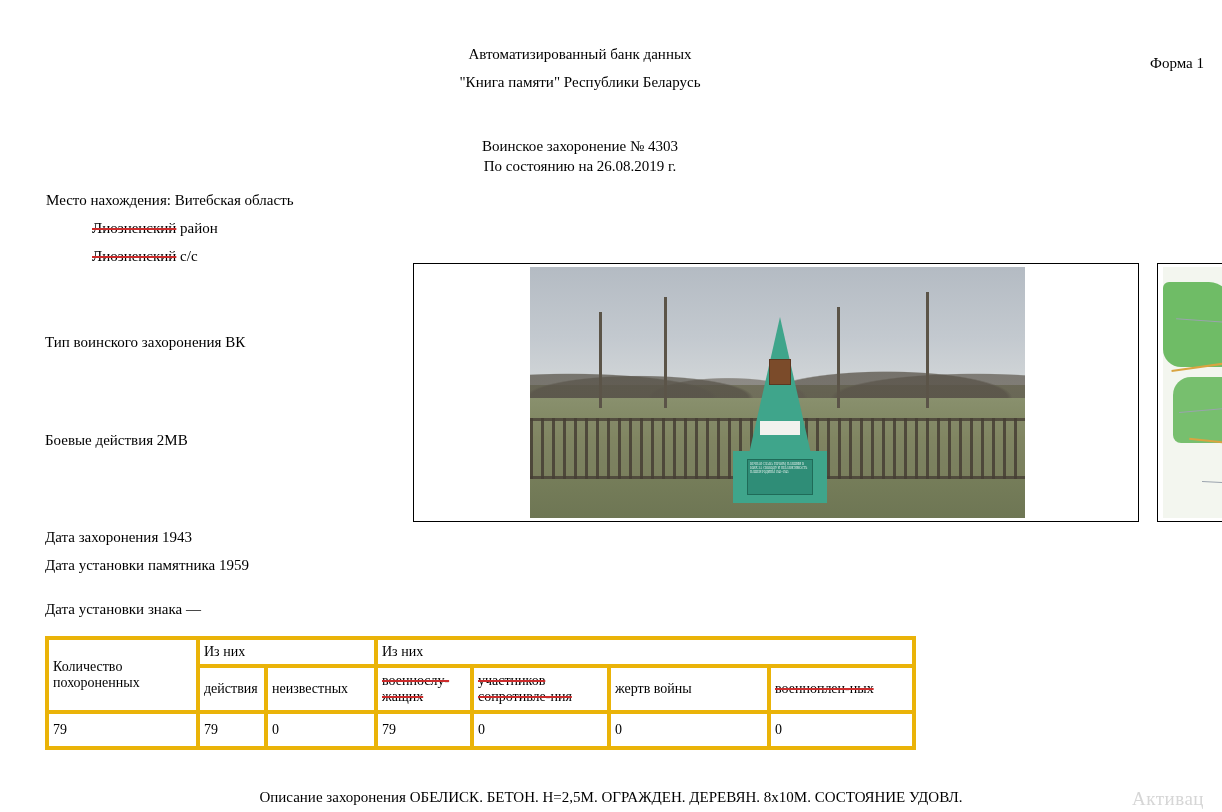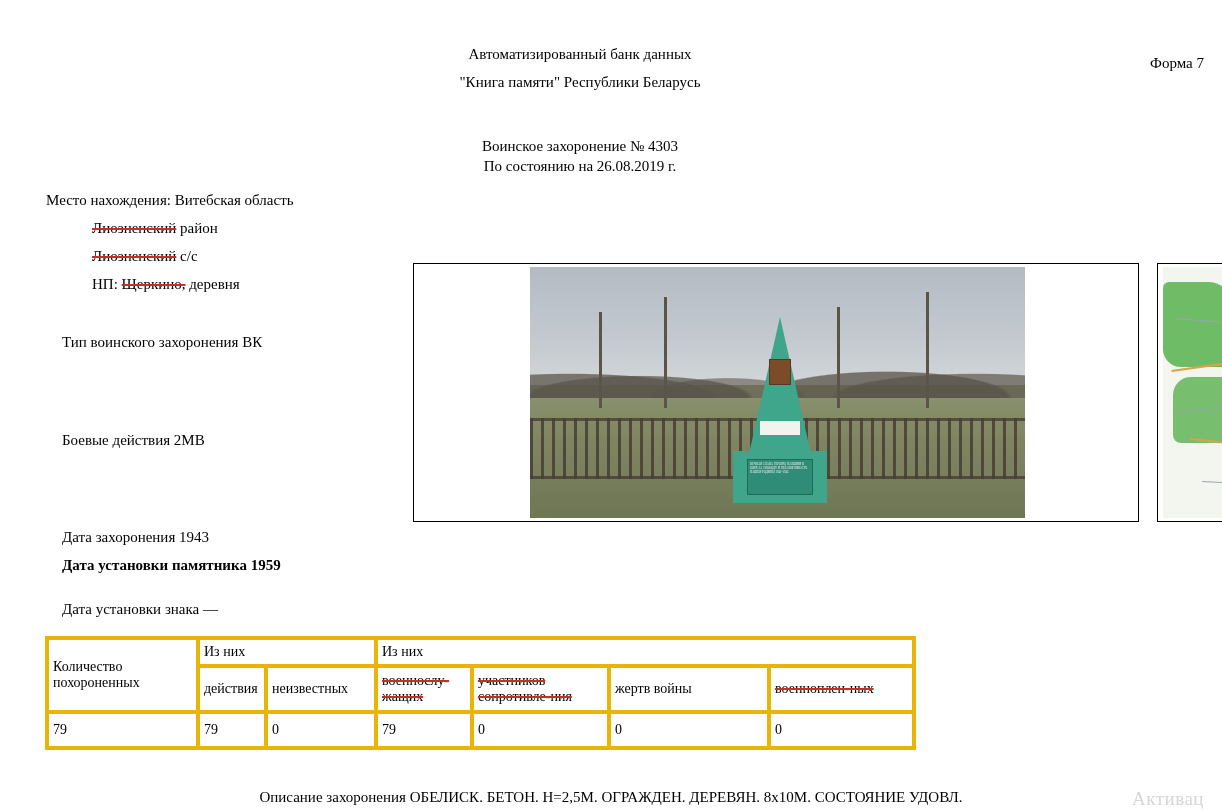--- a/index.html
+++ b/index.html
@@ -48,28 +48,28 @@
   .loc-line { white-space: nowrap; }
   .indent { padding-left: 46px; }
   .strike {
     text-decoration: line-through;
     text-decoration-color: #cc2b2b;
     text-decoration-thickness: 1.5px;
   }
 
   .field {
     position: absolute;
-    left: 62px;
+    left: 45px;
     font-size: 15px;
     white-space: nowrap;
   }
   .f-type   { top: 334px; }
   .f-action { top: 432px; }
   .f-date1  { top: 529px; }
-  .f-date2  { top: 557px; font-weight: bold; }
+  .f-date2  { top: 557px; }
   .f-date3  { top: 585px; margin-top: 16px; }
 
   
   .photo-frame {
     position: absolute;
     left: 413px;
     top: 263px;
     width: 726px;
     height: 259px;
     border: 1px solid #000;
@@ -260,32 +260,31 @@
     font-size: 19px;
     color: #d6d6d6;
     letter-spacing: .5px;
   }
 </style>
 </head>
 <body>
 
 <div class="page">
 
-  <div class="form-no">Форма 7</div>
+  <div class="form-no">Форма 1</div>
 
   <div class="hdr hdr1">Автоматизированный банк данных</div>
   <div class="hdr hdr2">"Книга памяти" Республики Беларусь</div>
   <div class="hdr hdr3">Воинское захоронение № 4303</div>
   <div class="hdr hdr4">По состоянию на 26.08.2019 г.</div>
 
   <div class="loc-block">
     <div class="loc-line">Место нахождения: Витебская область</div>
     <div class="loc-line indent"><span class="strike">Лиозненский</span><span> район</span></div>
     <div class="loc-line indent"><span class="strike">Лиозненский</span><span> с/с</span></div>
-    <div class="loc-line indent"><span>НП: </span><span class="strike">Щеркино,</span><span> деревня</span></div>
   </div>
 
   <div class="field f-type">Тип воинского захоронения ВК</div>
   <div class="field f-action">Боевые действия 2МВ</div>
   <div class="field f-date1">Дата захоронения 1943</div>
   <div class="field f-date2">Дата установки памятника 1959</div>
   <div class="field f-date3">Дата установки знака —</div>
 
   <div class="photo-frame">
     <div class="photo">

